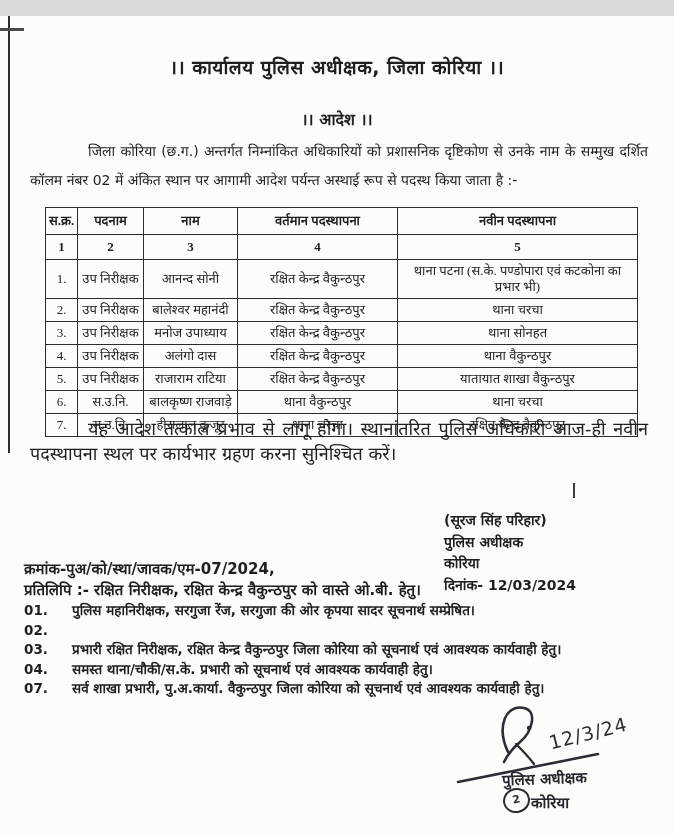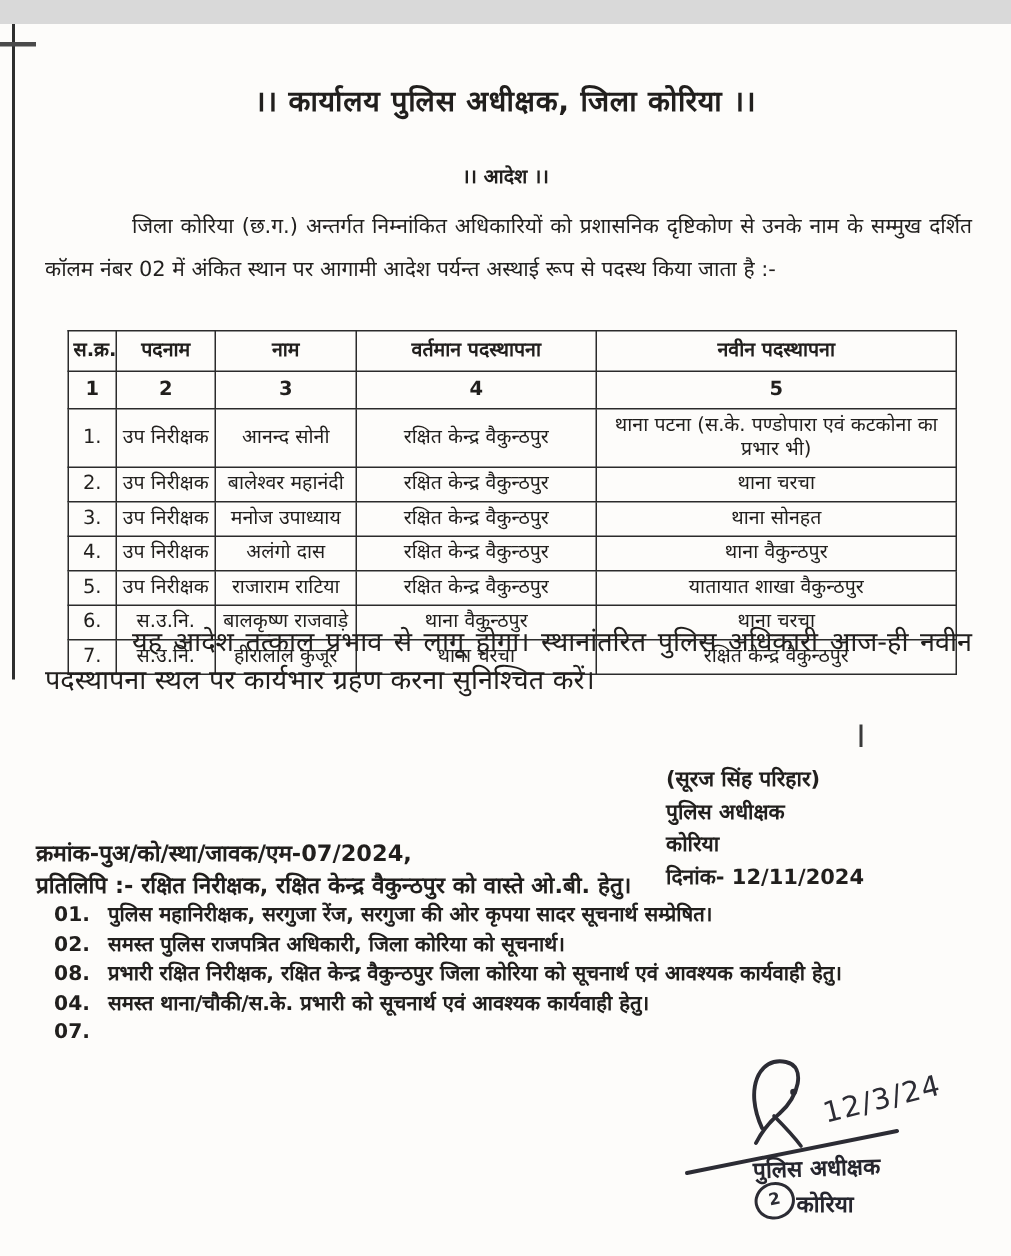--- a/index.html
+++ b/index.html
@@ -12,44 +12,44 @@
   .scan-left-border { position:absolute; left:8px; top:0; width:2px; height:437px; background:#2e2e2e; }
   .scan-top-dash { position:absolute; left:0; top:12px; width:24px; height:3px; background:#4a4a4a; }
   .scan-tick { position:absolute; left:573px; top:467px; width:2px; height:15px; background:#3a3a3a; }
   .scan-smudge { position:absolute; left:18px; top:827px; width:330px; height:7px;
     background:linear-gradient(90deg, rgba(150,140,138,.5), rgba(172,162,158,.3) 55%, rgba(172,162,158,0));
     filter:blur(1.5px); }
 
   .doc-title { position:absolute; top:38px; left:0; width:100%; text-align:center;
     font-size:19px; font-weight:bold; letter-spacing:.5px; }
   .doc-subtitle { position:absolute; top:92px; left:0; width:100%; text-align:center;
-    font-size:13px; font-weight:bold; }
+    font-size:16px; font-weight:bold; }
 
   .para { position:absolute; left:30px; width:618px; text-align:justify; }
   .para-intro { top:121px; font-size:14px; line-height:29px; text-indent:58px; }
   .para-order { top:400px; font-size:18px; line-height:25px; text-indent:58px; }
 
-  table.transfer { position:absolute; left:45px; top:204px; width:592px;
-    border-collapse:collapse; table-layout:fixed; font-size:13px; }
+  table.transfer { position:absolute; left:45px; top:191px; width:592px;
+    border-collapse:collapse; table-layout:fixed; font-size:13px;font-family:Liberation Serif, serif; }
   table.transfer th, table.transfer td {
     border:1px solid #2b2b2b; text-align:center; vertical-align:middle;
     padding:1px 3px; line-height:16px; overflow:hidden; }
   table.transfer th { font-weight:600; height:24px; }
   tr.num-row td { height:22px; font-weight:600; }
   tr.data-row td { height:20px; }
   tr.data-row.tall td { height:36px; }
 
   .sig-block { position:absolute; left:444px; top:494px; width:212px;
     text-align:left; font-size:14px; line-height:21.5px; font-weight:600; }
 
   .ref-lines { position:absolute; left:24px; top:543px; font-size:15px;
     font-weight:600; line-height:21px; white-space:nowrap; }
   .copies { position:absolute; left:24px; top:585px; font-size:13.5px; font-weight:600; }
   .copy-item { display:flex; line-height:19.5px; white-space:nowrap; }
-  .copy-num { width:48px; flex:0 0 48px;text-align:center; }
+  .copy-num { width:48px; flex:0 0 48px; }
 
   
   .hand-sign-svg { position:absolute; left:430px; top:682px; }
   .hand-date { position:absolute; left:548px; top:706px; font-size:19px; color:#2c2c34;
     transform:rotate(-14deg); font-weight:500; letter-spacing:1px; }
   .hand-desig { position:absolute; left:502px; top:752px; font-size:15px; color:#26262e;
     transform:rotate(-2deg); font-weight:600; }
   .hand-district { position:absolute; left:531px; top:776px; font-size:15px; color:#26262e;
     font-weight:600; }
   .hand-circle { position:absolute; left:503px; top:772px; width:23px; height:21px;
@@ -147,47 +147,47 @@
       </tr>
     </tbody>
   </table>
 
   <div class="para para-order">यह आदेश तत्काल प्रभाव से लागू होगा। स्थानांतरित पुलिस अधिकारी आज-ही नवीन पदस्थापना स्थल पर कार्यभार ग्रहण करना सुनिश्चित करें।</div>
 
   <div class="sig-block">
     <div>(सूरज सिंह परिहार)</div>
     <div>पुलिस अधीक्षक</div>
     <div>कोरिया</div>
-    <div>दिनांक- 12/11/2024</div>
+    <div>दिनांक- 12/03/2024</div>
   </div>
 
   <div class="ref-lines">
     <div>क्रमांक-पुअ/को/स्था/जावक/एम-07/2024,</div>
     <div>प्रतिलिपि :- रक्षित निरीक्षक, रक्षित केन्द्र वैकुन्ठपुर को वास्ते ओ.बी. हेतु।</div>
   </div>
 
   <div class="copies">
     <div class="copy-item">
       <span class="copy-num">01.</span>
       <span>पुलिस महानिरीक्षक, सरगुजा रेंज, सरगुजा की ओर कृपया सादर सूचनार्थ सम्प्रेषित।</span>
     </div>
     <div class="copy-item">
       <span class="copy-num">02.</span>
-      <span>समस्त पुलिस राजपत्रित अधिकारी, जिला कोरिया को सूचनार्थ।</span>
-    </div>
-    <div class="copy-item">
-      <span class="copy-num">08.</span>
+    </div>
+    <div class="copy-item">
+      <span class="copy-num">03.</span>
       <span>प्रभारी रक्षित निरीक्षक, रक्षित केन्द्र वैकुन्ठपुर जिला कोरिया को सूचनार्थ एवं आवश्यक कार्यवाही हेतु।</span>
     </div>
     <div class="copy-item">
       <span class="copy-num">04.</span>
       <span>समस्त थाना/चौकी/स.के. प्रभारी को सूचनार्थ एवं आवश्यक कार्यवाही हेतु।</span>
     </div>
     <div class="copy-item">
       <span class="copy-num">07.</span>
+      <span>सर्व शाखा प्रभारी, पु.अ.कार्या. वैकुन्ठपुर जिला कोरिया को सूचनार्थ एवं आवश्यक कार्यवाही हेतु।</span>
     </div>
   </div>
 
   <svg class="hand-sign-svg" width="240" height="120" viewBox="0 0 240 120">
     <path d="M78 54 C66 28 76 6 94 10 C108 13 102 34 90 44 C84 49 78 56 74 64" fill="none" stroke="#2c2c34" stroke-width="2.6" stroke-linecap="round"></path>
     <circle cx="99" cy="30" r="2.2" fill="#2c2c34"></circle>
     <path d="M86 46 C92 52 98 58 104 66" fill="none" stroke="#2c2c34" stroke-width="2.4" stroke-linecap="round"></path>
     <path d="M28 84 L168 56" fill="none" stroke="#2c2c34" stroke-width="2.6" stroke-linecap="round"></path>
   </svg>
   <div class="hand-date">12/3/24</div>

